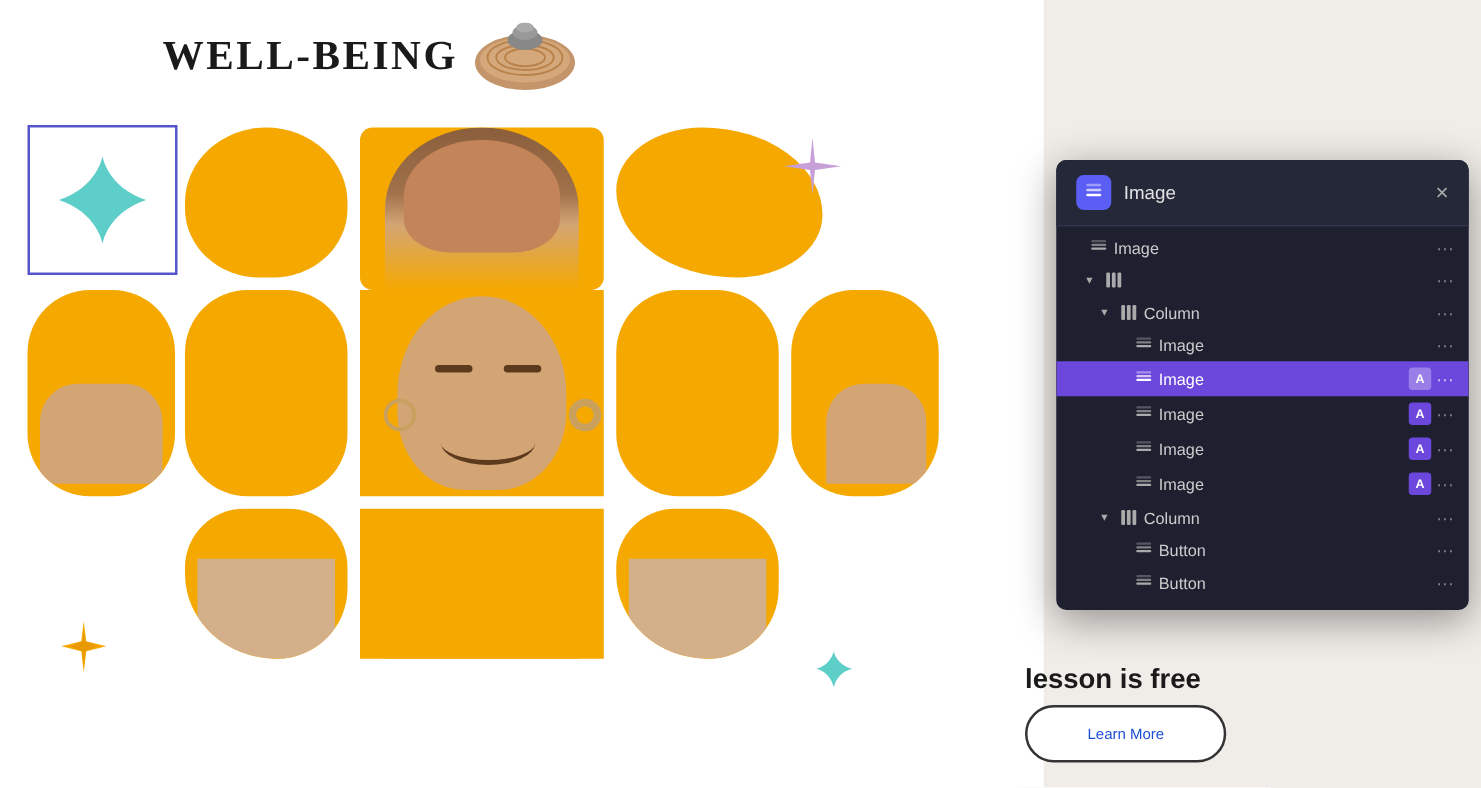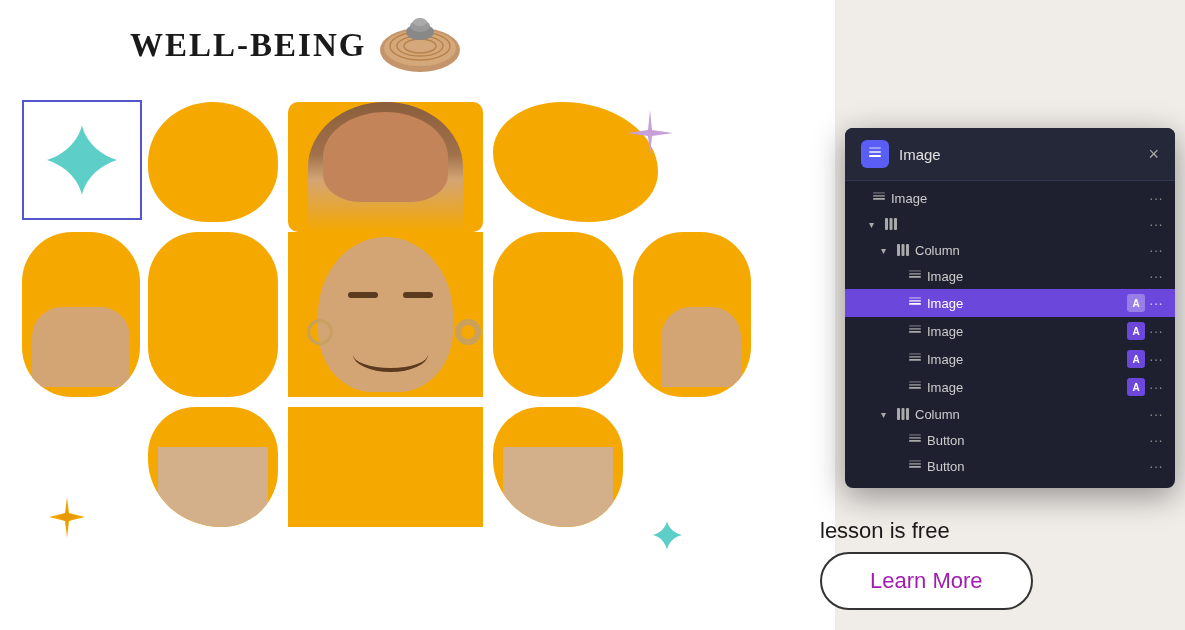--- a/index.html
+++ b/index.html
@@ -44,31 +44,31 @@
       bottom: 20px;
       left: 820px;
       display: flex;
       flex-direction: column;
       align-items: flex-start;
       gap: 8px;
     }
     .lesson-text {
       font-size: 22px;
       color: #1a1a1a;
-      font-weight: 400;
+      font-weight: 700;
     }
     .learn-more-btn {
       background: white;
       border: 2px solid #333;
       border-radius: 50px;
       padding: 14px 48px;
-      font-size: 22px;
+      font-size: 12px;
       font-weight: 500;
       cursor: pointer;
-      color: #a21caf;
+      color: #1d4ed8;
     }
 
     
     .panel {
       position: absolute;
       top: 128px;
       right: 10px;
       width: 330px;
       height: 360px;
       background: #1e2030;

